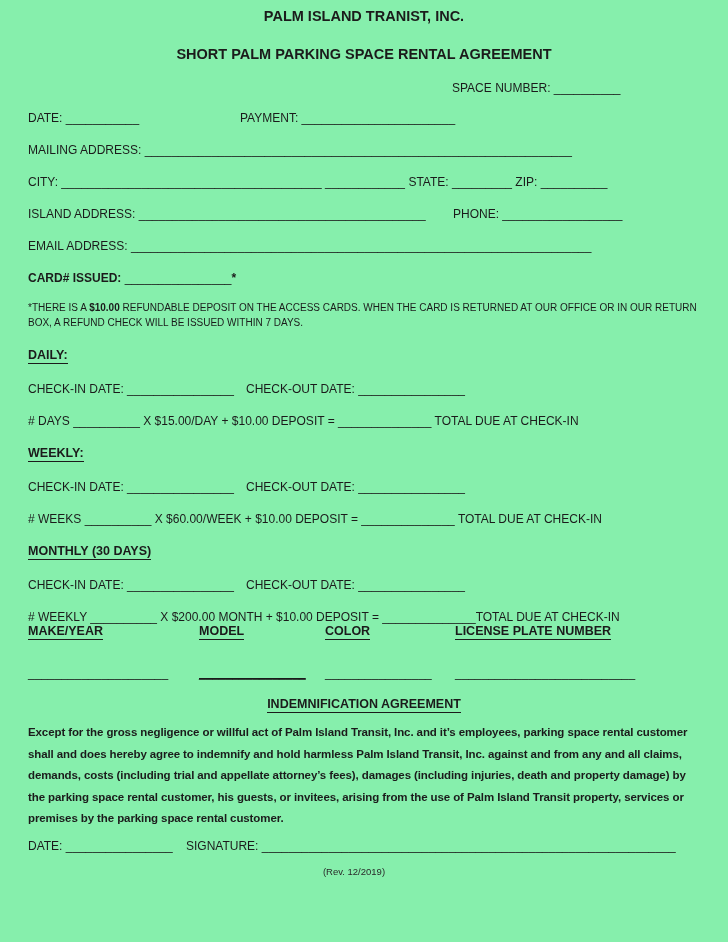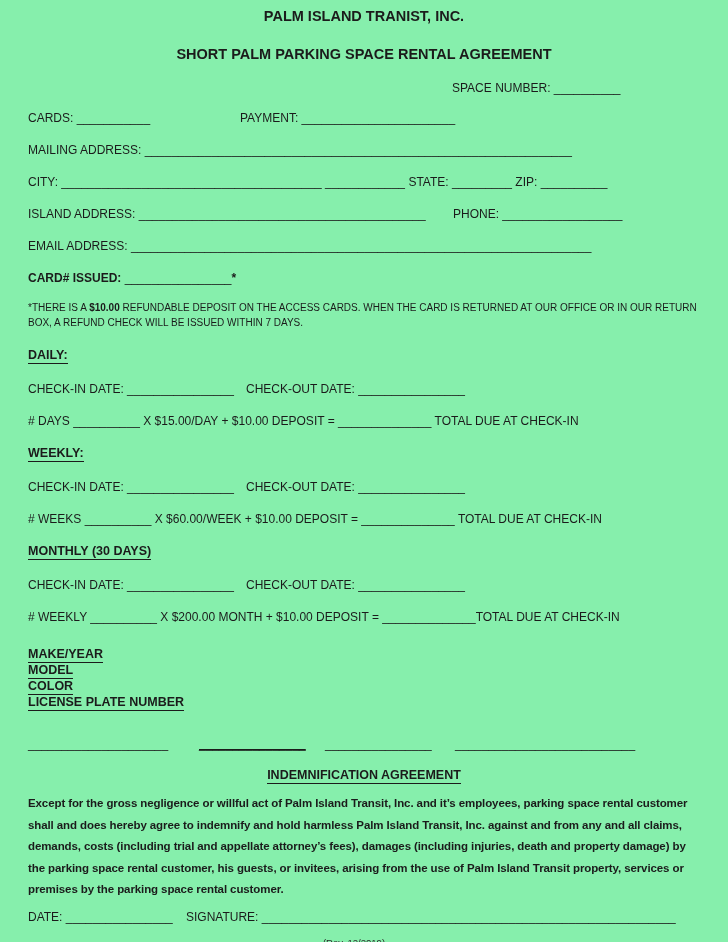--- a/index.html
+++ b/index.html
@@ -28,21 +28,21 @@
   .bold { font-weight:700; }
 
   .note { margin-top:15px; font-size:10px; line-height:15px; width:672px; white-space:normal; }
 
   .sec-heading { margin-top:18px; line-height:14px; }
   .sec-heading .u, .col-head .u, .indem-heading .u {
     display:inline-block; font-weight:700; font-size:12.5px;
     border-bottom:1.6px solid #1b1b1b; padding-bottom:1px;
   }
 
-  .vehicle-row { display:flex; margin-top:23px; line-height:14px;flex-direction:column; }
+  .vehicle-row { display:flex; margin-top:0; line-height:14px; }
   .vehicle-blanks { display:flex; margin-top:27px; line-height:13px; }
   .vcol1 { width:171px; } .vcol2 { width:126px;text-decoration:underline; } .vcol3 { width:130px; } .vcol4 { flex:1; }
 
   .indem-heading { margin-top:17px; text-align:center; line-height:14px; }
 
   .indem-text {
     margin-top:9px; width:676px;
     font-size:11.5px; line-height:21.5px; letter-spacing:-0.1px;
     white-space:normal;
     font-weight:bold;
@@ -54,21 +54,21 @@
 </head>
 <body>
 
 <div class="page">
 
   <div class="title">PALM ISLAND TRANIST, INC.</div>
   <div class="subtitle">SHORT PALM PARKING SPACE RENTAL AGREEMENT</div>
 
   <div class="space-row">SPACE NUMBER: __________</div>
 
-  <div class="row first"><span class="cell w-payment">CARDS: ___________</span><span>PAYMENT: _______________________</span></div>
+  <div class="row first"><span class="cell w-payment">DATE: ___________</span><span>PAYMENT: _______________________</span></div>
 
 
   <div class="row"><span>MAILING ADDRESS: ________________________________________________________________</span></div>
 
   <div class="row"><span>CITY: _______________________________________ ____________</span> <span>STATE: _________</span> <span>ZIP: __________</span></div>
 
   <div class="row"><span class="cell w-phone">ISLAND ADDRESS: ___________________________________________</span><span>PHONE: __________________</span></div>
 
   <div class="row"><span>EMAIL ADDRESS: _____________________________________________________________________</span></div>
 

